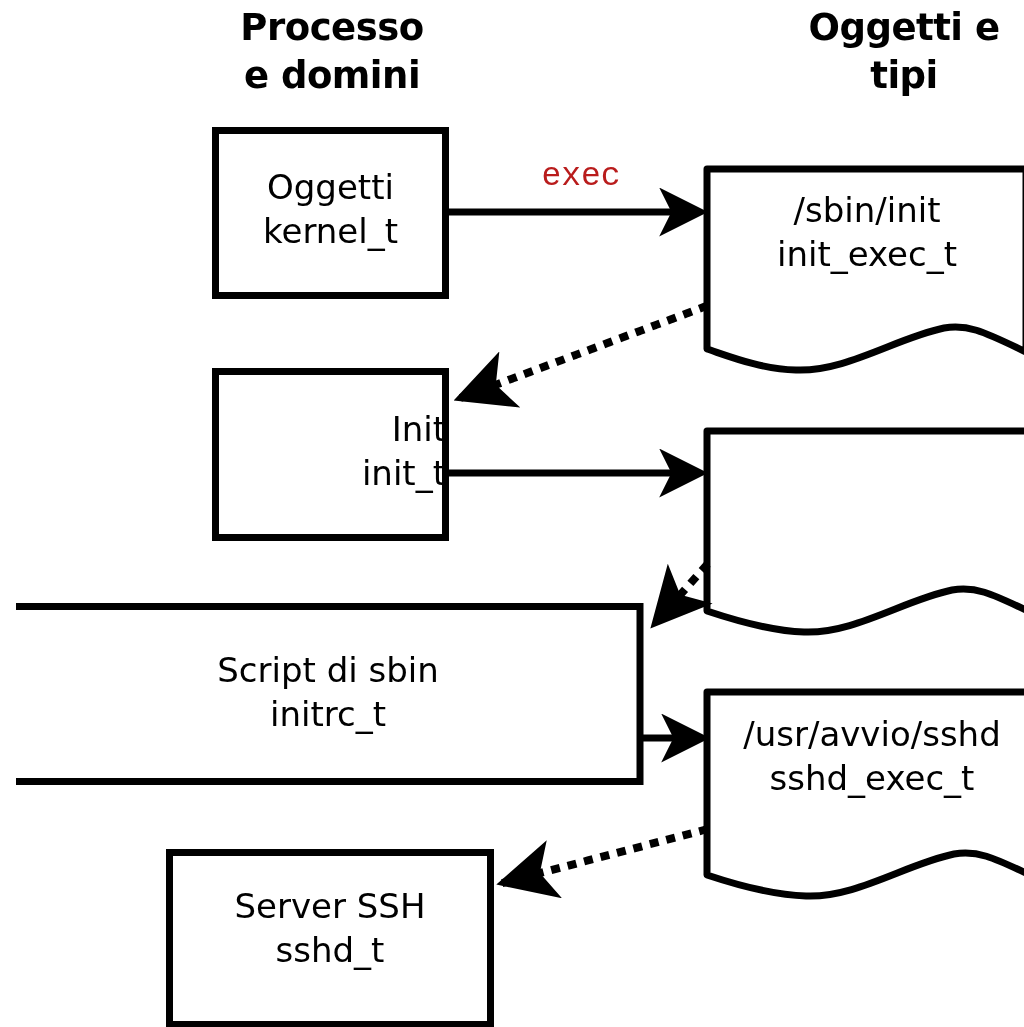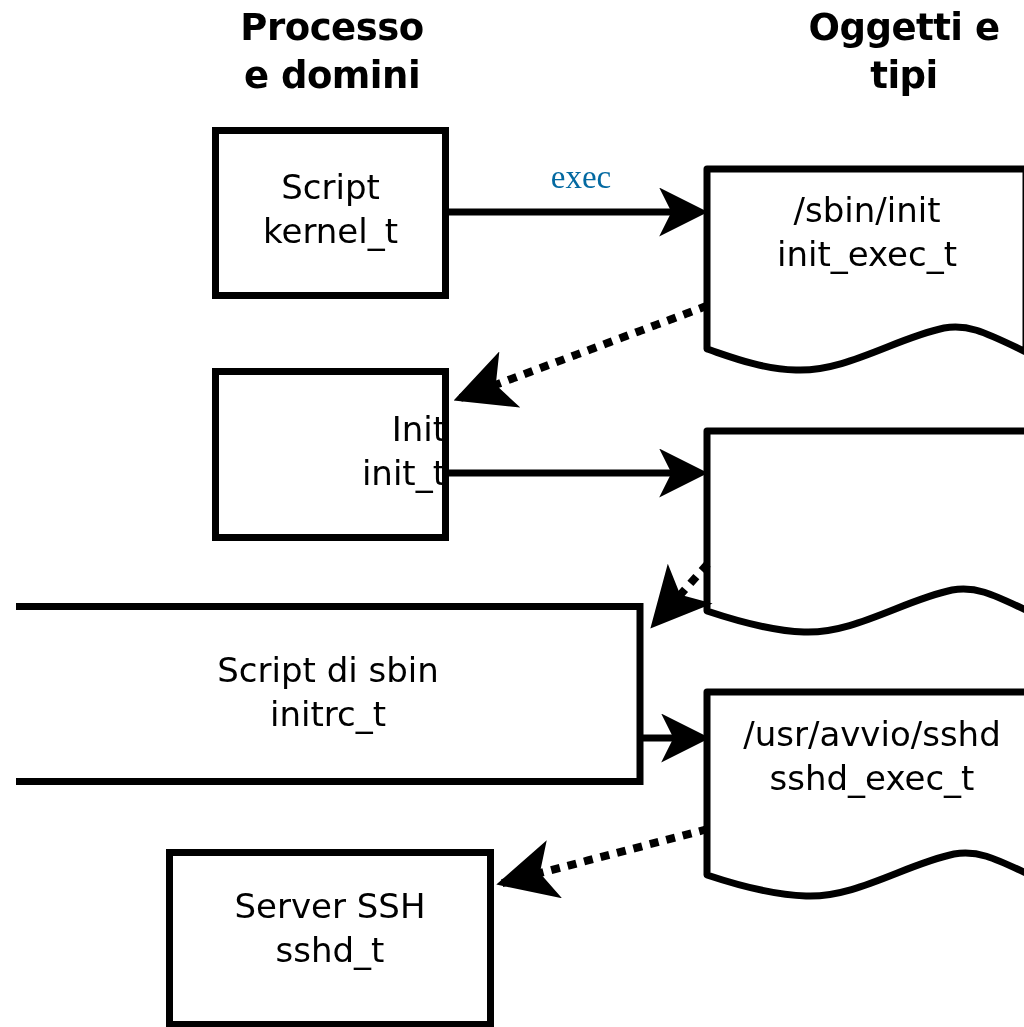--- a/index.html
+++ b/index.html
@@ -51,25 +51,25 @@
     font-family: "DejaVu Sans", sans-serif;
     font-weight: normal;
     font-size: 34px;
     line-height: 44px;
     text-align: center;
     color: #000000;
     white-space: pre-line;
   }
   .edge-label {
     position: absolute;
-    font-family: Liberation Serif, serif;
+    font-family: Liberation Mono, monospace;
     font-weight: normal;
     font-size: 33px;
     line-height: 38px;
-    color: #0369a1;
+    color: #b91c1c;
     text-align: center;
   }
 </style>
 </head>
 <body>
 
 <div id="canvas">
 
   <div class="col-header" id="header-processes">Processo
 e domini</div>
@@ -116,21 +116,21 @@
 
     <line x1="433" y1="473" x2="684" y2="473" stroke="#000000" stroke-width="7" marker-end="url(#arrow-solid)"></line>
 
     <line x1="689" y1="567" x2="641" y2="621" stroke="#000000" stroke-width="8" stroke-dasharray="1 16" stroke-linecap="square" marker-end="url(#arrow-dotted)"></line>
 
     <line x1="627" y1="738" x2="686" y2="738" stroke="#000000" stroke-width="7" marker-end="url(#arrow-solid)"></line>
 
     <line x1="688" y1="830" x2="490" y2="882" stroke="#000000" stroke-width="8" stroke-dasharray="1 16" stroke-linecap="square" marker-end="url(#arrow-dotted)"></line>
   </svg>
 
-  <div class="node-label" id="label-kernel" style="left:199px; top:165px; width:231px;">Script
+  <div class="node-label" id="label-kernel" style="left:199px; top:165px; width:231px;">Oggetti
 kernel_t</div>
 
   <div class="node-label" id="label-init" style="left:199px; top:407px; width:231px;text-align:right;">Init
 init_t</div>
 
   <div class="node-label" id="label-initrc" style="left:0px; top:648px; width:624px;">Script di sbin
 initrc_t</div>
 
   <div class="node-label" id="label-sshd" style="left:153px; top:884px; width:322px;">Server SSH
 sshd_t</div>

